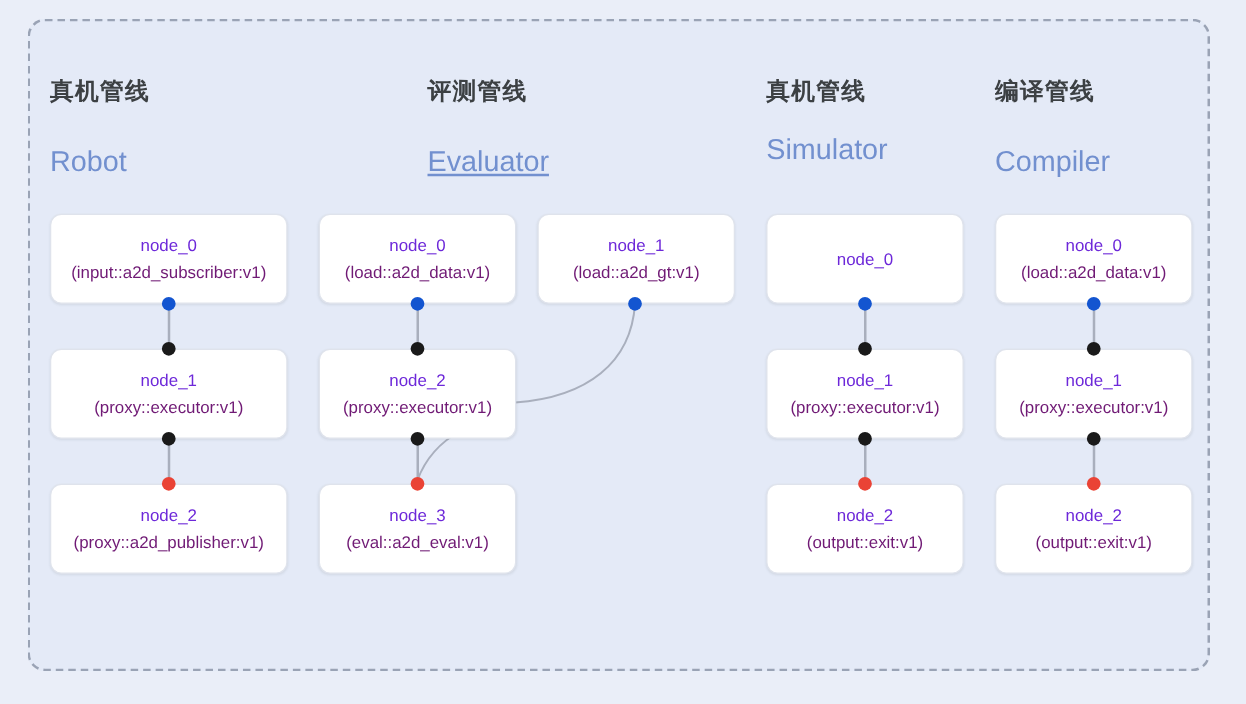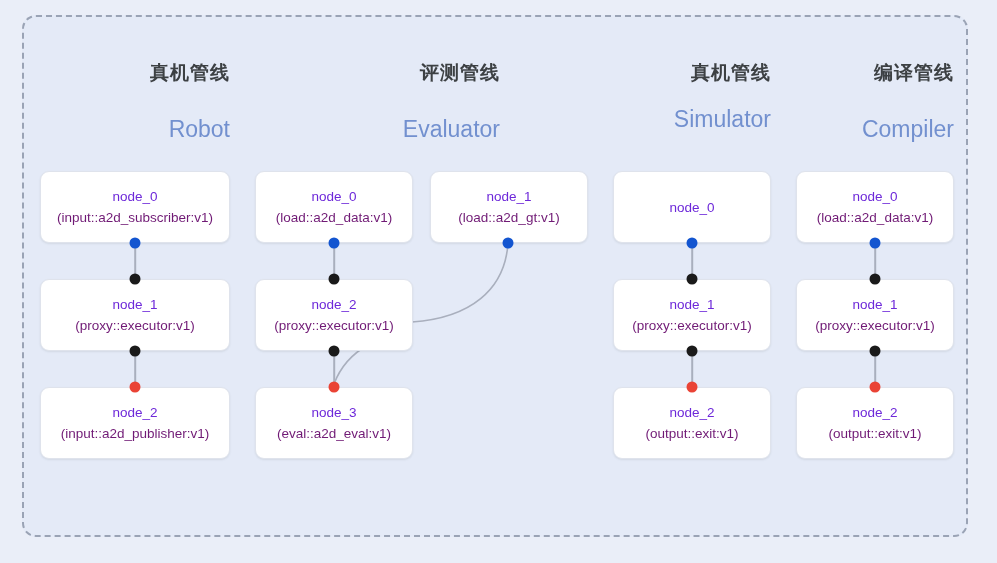--- a/index.html
+++ b/index.html
@@ -30,21 +30,21 @@
     height: 522px;
     box-sizing: border-box;
     border: 2px dashed #9aa3b5;
     border-radius: 14px;
     background: #e4eaf7;
   }
 
   
   .col-header {
     position: absolute;
-    text-align: right;
+    text-align: left;
     pointer-events: none;
   }
   .col-title-cn {
     font-size: 19px;
     font-weight: bold;
     color: #3c4043;
     letter-spacing: 1px;
     white-space: nowrap;
   }
   .col-title-en {
@@ -146,27 +146,27 @@
 
   <div class="node-card" style="left:40px; top:279px; width:190px; height:72px;">
     <div class="node-name">node_1</div>
     <div class="node-type">(proxy::executor:v1)</div>
   </div>
   <div class="port port-in" style="left:135px; top:279px;"></div>
   <div class="port port-in" style="left:135px; top:351px;"></div>
 
   <div class="node-card" style="left:40px; top:387px; width:190px; height:72px;">
     <div class="node-name">node_2</div>
-    <div class="node-type">(input::a2d_publisher:v1)</div>
+    <div class="node-type">(proxy::a2d_publisher:v1)</div>
   </div>
   <div class="port port-out-red" style="left:135px; top:387px;"></div>
 
   <div class="col-header" style="left:342px; top:60px; width:158px;">
     <div class="col-title-cn">评测管线</div>
-    <div class="col-title-en" style="margin-top:30px;">Evaluator</div>
+    <div class="col-title-en" style="margin-top:30px;text-decoration:underline;">Evaluator</div>
   </div>
 
   <div class="edge-line" style="left:334px; top:242px; height:37px;"></div>
   <div class="edge-line" style="left:334px; top:350px; height:37px;"></div>
 
   <div class="node-card" style="left:255px; top:171px; width:158px; height:72px;">
     <div class="node-name">node_0</div>
     <div class="node-type">(load::a2d_data:v1)</div>
   </div>
   <div class="port port-out-blue" style="left:334px; top:243px;"></div>

